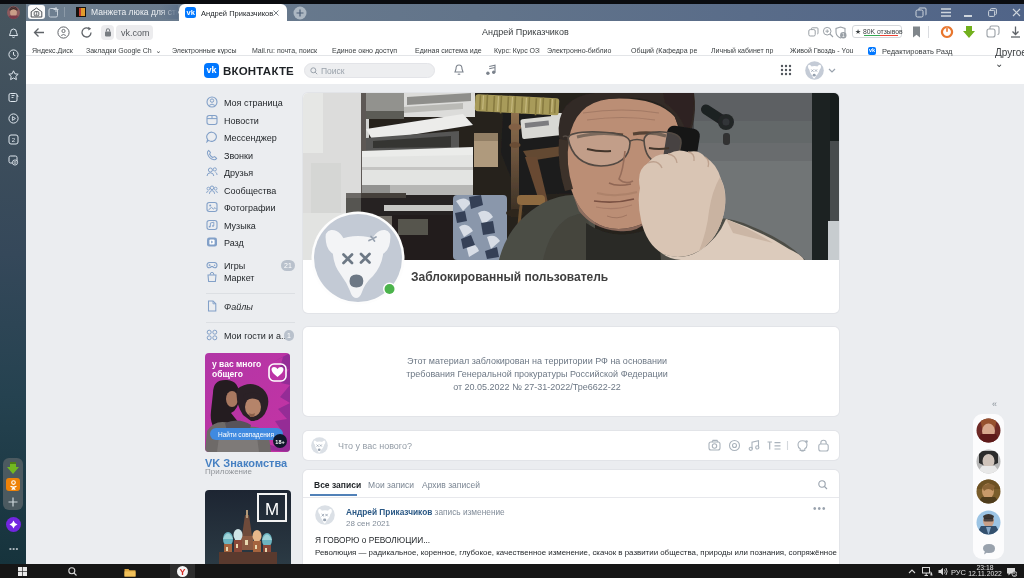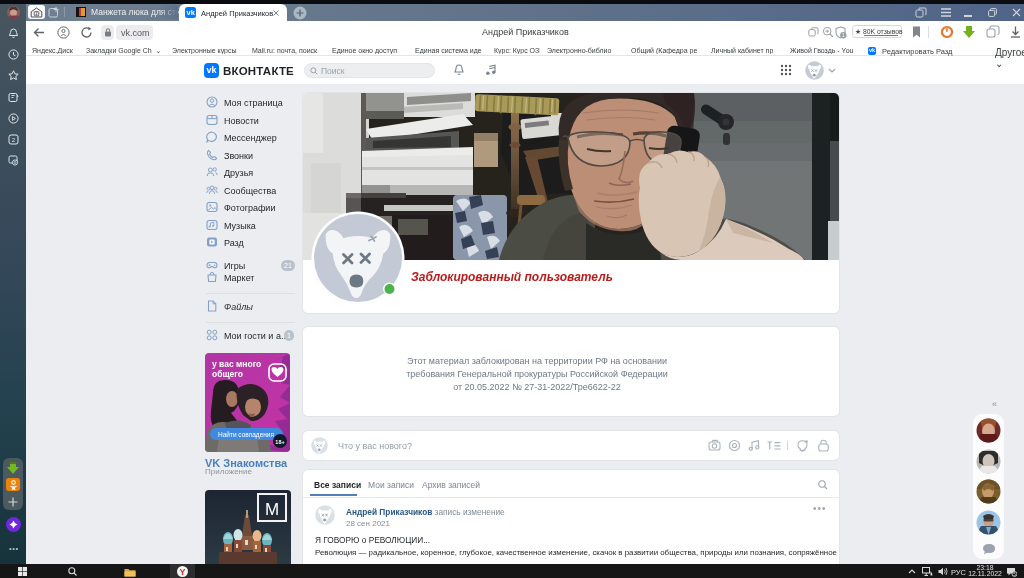--- a/index.html
+++ b/index.html
@@ -541,21 +541,21 @@
   <path d="M417 84 Q425 100 421 120 Q415 146 396 158 Q404 138 406 118 Q409 98 417 84 Z" fill="#c8b09e"></path>
 
   <path d="M360 161 Q380 168 396 158 Q415 146 423 126 Q458 138 486 156 Q499 162 501 167 L378 167 Q366 166 360 161 Z" fill="#dccaba"></path>
   <path d="M423 126 Q448 136 470 150 L430 140 Z" fill="#cab4a2"></path>
 
   <rect x="0" y="0" width="58" height="167" fill="#ffffff" opacity="0.22"></rect>
   <rect x="0" y="0" width="536" height="167" fill="#f4f2ee" opacity="0.05"></rect>
  </g>
 </svg>
 
-<div class="abs" style="left:411px;top:270px;color:#b91c1c;font-size:12px;font-weight:bold;z-index:14;font-style:italic;">Заблокированный пользователь</div>
+<div class="abs" style="left:411px;top:270px;color:#404040;font-size:12px;font-weight:bold;z-index:14;">Заблокированный пользователь</div>
 
 <svg id="bigavatar" class="abs" style="left:311px;top:211px;z-index:15;" width="94" height="94" viewBox="0 0 94 94">
  <circle cx="47" cy="47" r="46.5" fill="#fdfdfd"></circle>
  <circle cx="47" cy="47" r="44" fill="#c3cad5"></circle>
  <g fill="#f3f4f6">
   <path d="M36 35 Q30 18 20 19 Q13 20 15 31 Q16 40 24 44 Z"></path>
   <path d="M58 35 Q64 18 74 19 Q81 20 79 31 Q78 40 70 44 Z"></path>
   <path d="M27 29 Q47 21 67 29 Q73 34 72 44 Q70 56 62 65 Q54 72 51 81 Q49 87 45 87 Q41 87 39 80 Q36 72 30 64 Q23 55 22 44 Q21 34 27 29 Z"></path>
  </g>
  <g stroke="#6d7885" stroke-width="2.7" stroke-linecap="round">

